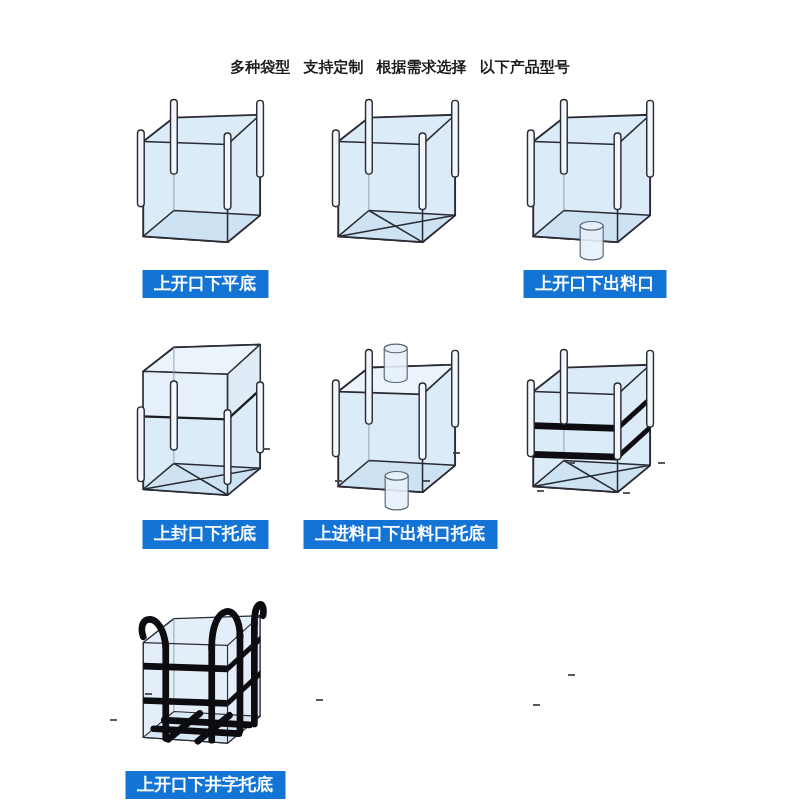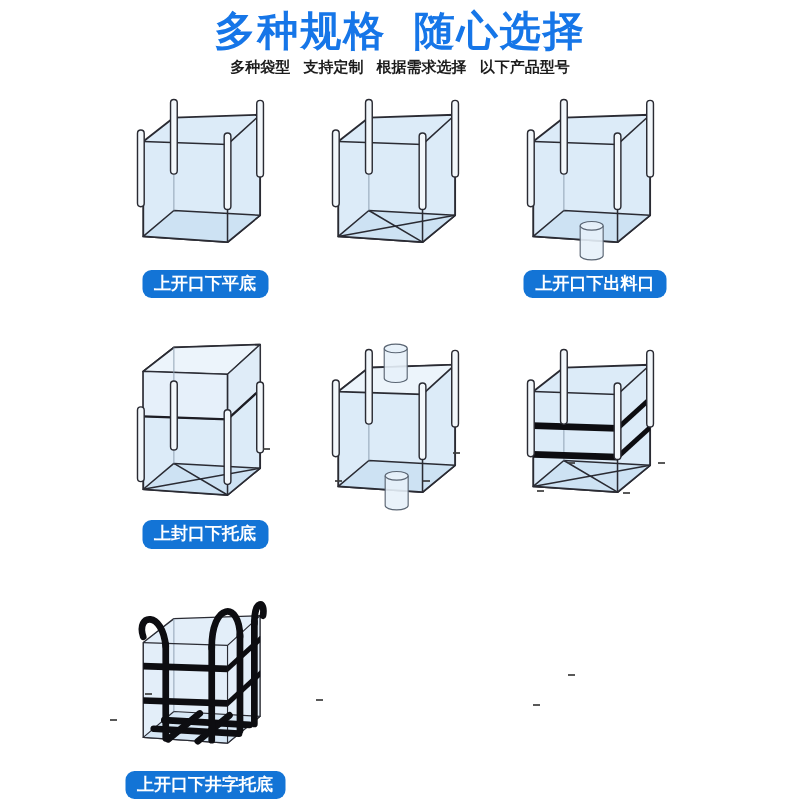--- a/index.html
+++ b/index.html
@@ -20,21 +20,21 @@
   .grid {
     position: absolute; top: 86px; left: 50%; transform: translateX(-50%);
     display: grid; grid-template-columns: 195px 195px 195px; row-gap: 38px;
     justify-items: center;
   }
   .cell { display: flex; flex-direction: column; align-items: center; }
   .art { width: 190px; height: 182px; display: block; }
   .label {
     margin-top: 2px; background: #1374d6; color: #ffffff;
     font-size: 17px; font-weight: 700; line-height: 1.25;
-    padding: 3px 12px 4px; white-space: nowrap; border-radius: 9px;
+    padding: 3px 12px 4px; white-space: nowrap;
   }
   .dash { position: absolute; width: 7px; height: 2px; background: #3c3c3c; opacity: .85; display: block; }
 
   
   .bg  { fill: #dcebf8; stroke: #2a2b33; stroke-width: 2;   stroke-linejoin: round; }
   .bg2 { fill: #e3eef9; stroke: #2a2b33; stroke-width: 1.5; stroke-linejoin: round; }
   .bf  { fill: #cde2f3; stroke: #2a2b33; stroke-width: 1.6; stroke-linejoin: round; }
   .bf2 { fill: #d7e7f5; stroke: #2a2b33; stroke-width: 1.2; stroke-linejoin: round; }
   .tf  { fill: #ecf4fb; stroke: #2a2b33; stroke-width: 1.8; stroke-linejoin: round; }
   .lf  { fill: #e6f0fa; stroke: #2a2b33; stroke-width: 1.2; stroke-linejoin: round; }
@@ -45,21 +45,20 @@
   .hd  { fill: #f2f7fb; stroke: #2a2b33; stroke-width: 1.5; }
   .sp  { fill: #e7f1fa; fill-opacity: .9; stroke: #5a6573; stroke-width: 1.2; }
   .st  { stroke: #0d0d11; stroke-width: 7; fill: none; stroke-linecap: round; }
   .bd  { fill: #0d0d11; }
 </style>
 </head>
 <body>
 
 <div class="page">
 
-  <div class="title">多种规格 随心选择</div>
   <div class="subtitle">多种袋型 支持定制 根据需求选择 以下产品型号</div>
 
   <div class="grid">
 
     <div class="cell">
       <svg class="art" viewBox="0 0 190 190">
         <path class="bg" d="M30,157 L30,58 L62,33 L152,30 L152,135 L118,163 Z"></path>
         <path class="bf" d="M30,157 L118,163 L152,135 L62,130 Z"></path>
         <path class="lnl" d="M62,33 V130"></path>
         <path class="ln" d="M30,58 L118,61 L152,30"></path>
@@ -133,20 +132,21 @@
         <path class="lnl" d="M62,33 V130"></path>
         <path class="sp" d="M78,13 V44 a12,4.5 0 0 0 24,0 V13"></path>
         <ellipse class="sp" cx="90" cy="13" rx="12" ry="4.5"></ellipse>
         <path class="sp" d="M79,146 V177 a12,4.5 0 0 0 24,0 V146"></path>
         <ellipse class="sp" cx="91" cy="146" rx="12" ry="4.5"></ellipse>
         <rect class="hd" x="58.5" y="14" width="7" height="78" rx="3.5"></rect>
         <rect class="hd" x="148.5" y="15" width="7" height="80" rx="3.5"></rect>
         <rect class="hd" x="24" y="46" width="7" height="80" rx="3.5"></rect>
         <rect class="hd" x="114.5" y="49" width="7" height="80" rx="3.5"></rect>
       </svg>
+      <div class="label">上进料口下出料口托底</div>
     </div>
 
 
     <div class="cell">
       <svg class="art" viewBox="0 0 190 190">
         <path class="bg" d="M30,157 L30,58 L62,33 L152,30 L152,135 L118,163 Z"></path>
         <path class="bf" d="M30,157 L118,163 L152,135 L62,130 Z"></path>
         <path class="ln" d="M30,157 L152,135 M118,163 L62,130"></path>
         <path class="lnl" d="M62,33 V130"></path>
         <path class="ln" d="M30,58 L118,61 L152,30"></path>

